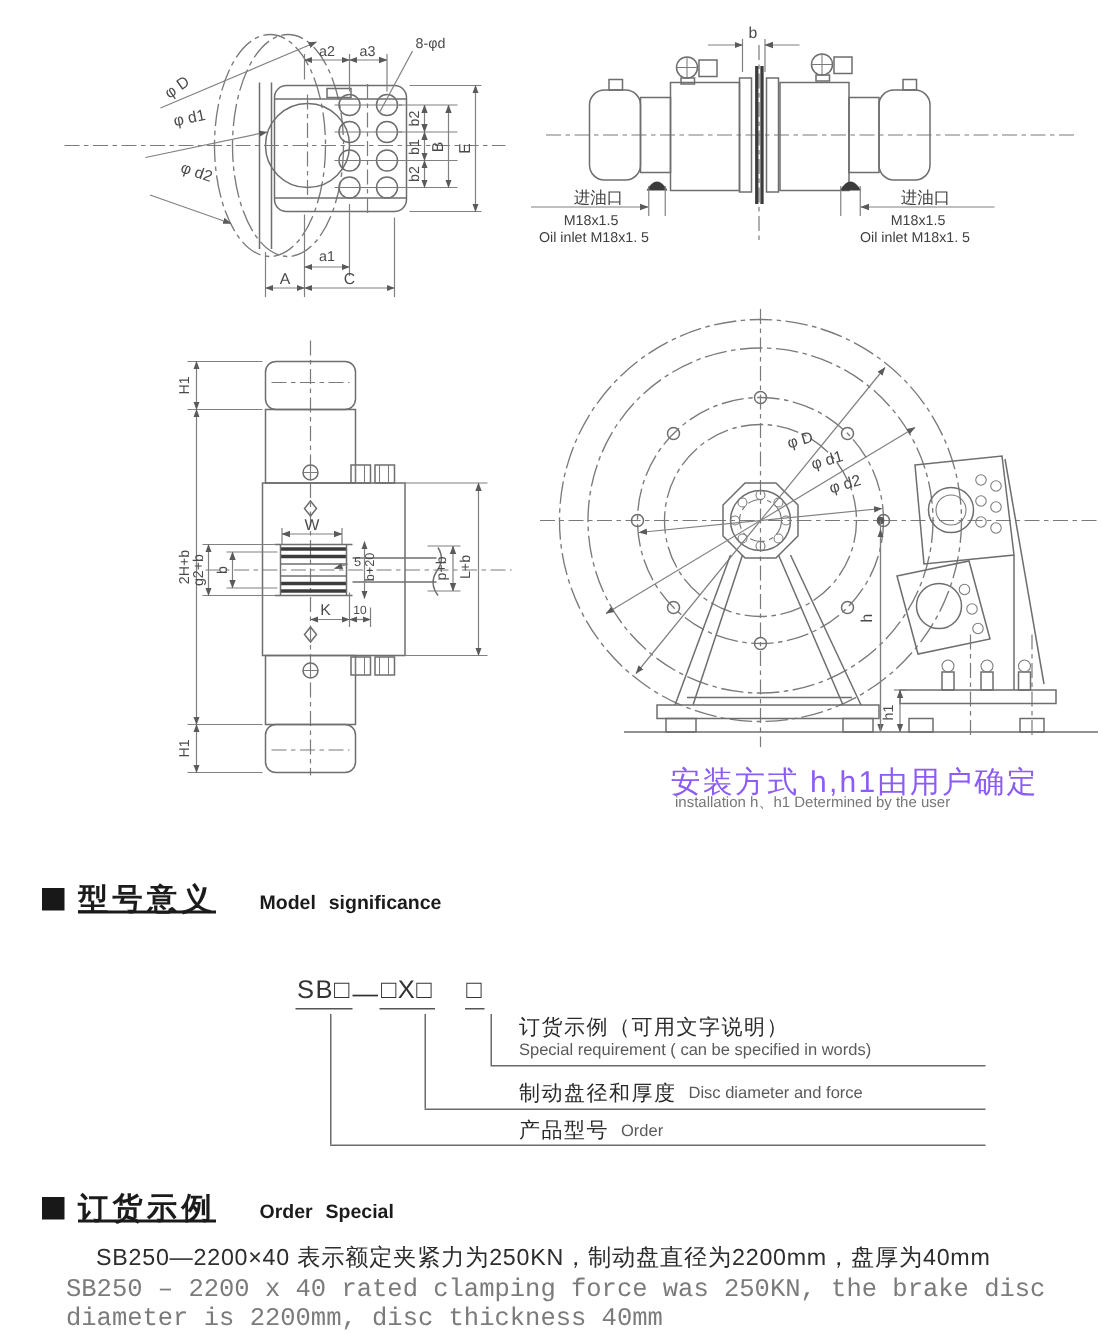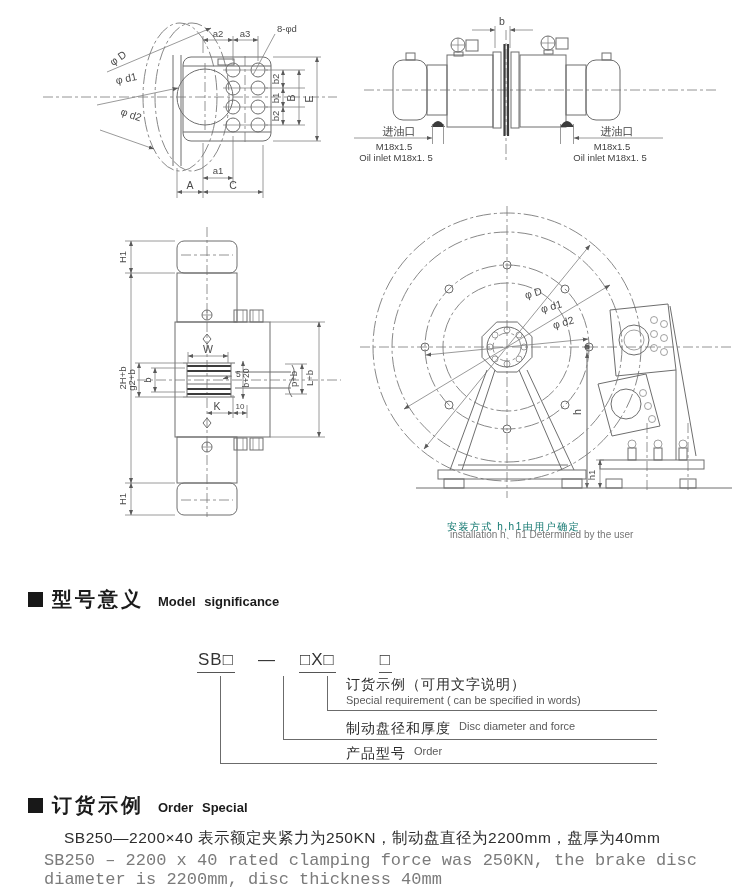--- a/index.html
+++ b/index.html
@@ -10,33 +10,33 @@
   .stt{stroke:#7a7a7a;stroke-width:.7;fill:none;}
   .dk{stroke:#3c3c3c;stroke-width:2.2;fill:none;}
   .ph{stroke:#7a7a7a;stroke-width:.9;fill:none;stroke-dasharray:15 3 3 3;}
   .cl{stroke:#7a7a7a;stroke-width:.8;fill:none;stroke-dasharray:10 3 3 3;}
   .dim{stroke:#808080;stroke-width:.8;fill:none;}
   text.lbl{font:9.5px "Liberation Sans",sans-serif;fill:#4a4a4a;}
   text.lbl2{font:10.5px "Liberation Sans",sans-serif;fill:#4a4a4a;}
   
   .hdg{display:flex;align-items:center;gap:9px;}
   .hdg .sq{width:15px;height:15px;background:#181818;}
-  .hdg .cn{font-size:20px;font-weight:bold;color:#1b1b1b;letter-spacing:3px;}
-  .hdg .en{font-size:13px;font-weight:bold;color:#1b1b1b;word-spacing:5px;margin-left:5px;padding-top:4px;}
+  .hdg .cn{font-size:20px;font-weight:bold;color:#1b1b1b;letter-spacing:3px;text-decoration:underline;}
+  .hdg .en{font-size:13px;font-weight:bold;color:#1b1b1b;word-spacing:5px;margin-left:20px;padding-top:4px;}
   
-  .code-row{display:flex;font-size:17px;color:#333;letter-spacing:1px;gap:23px;}
+  .code-row{display:flex;align-items:flex-end;font-size:17px;color:#333;letter-spacing:1px;}
   .code-row .u{border-bottom:1.5px solid #555;padding:0 1px 2px 1px;}
   .code-row .g{margin-left:20px;}
   .vline{width:1px;background:#6b6b6b;}
   .hline{height:1px;background:#6b6b6b;}
   .co-cn{font-size:14px;color:#2a2a2a;letter-spacing:1px;}
   .co-en{font-size:11px;color:#5a5a5a;}
-  .co-row{display:flex;align-items:flex-start;gap:8px;}
+  .co-row{display:flex;align-items:center;gap:8px;}
   
-  .cap-cn{font-size:10px;color:#0f766e;letter-spacing:1.5px;margin-top:12px;}
+  .cap-cn{font-size:20px;color:#8b5cf6;letter-spacing:1.5px;}
   .cap-en{font-size:10px;color:#777;}
   .ex1{font-size:15.5px;color:#2d2d2d;letter-spacing:.5px;margin-left:20px;}
   .ex2{font-size:17px;color:#7b7b7b;font-family:Liberation Mono, monospace;}
 </style>
 </head>
 <body>
 
 <svg class="abs" style="left:25px;top:8px" width="320" height="197" viewBox="0 0 320 197">
   <defs>
     <marker id="arF" viewBox="0 0 10 10" refX="9.5" refY="5" markerWidth="7" markerHeight="7" orient="auto-start-reverse">

